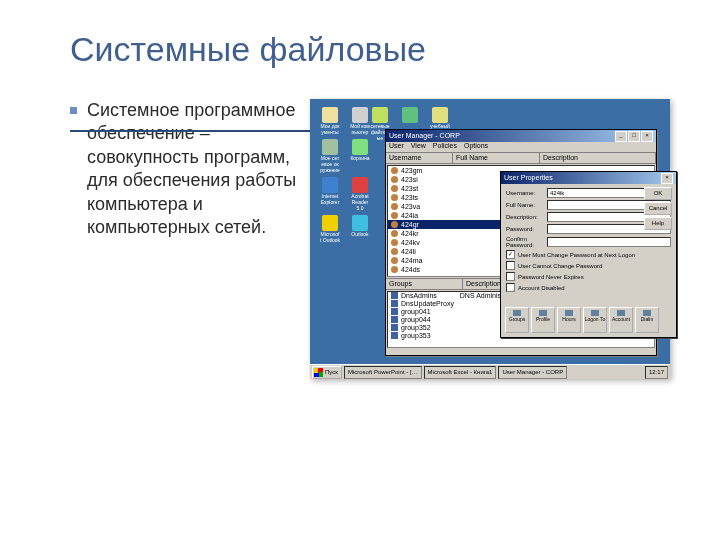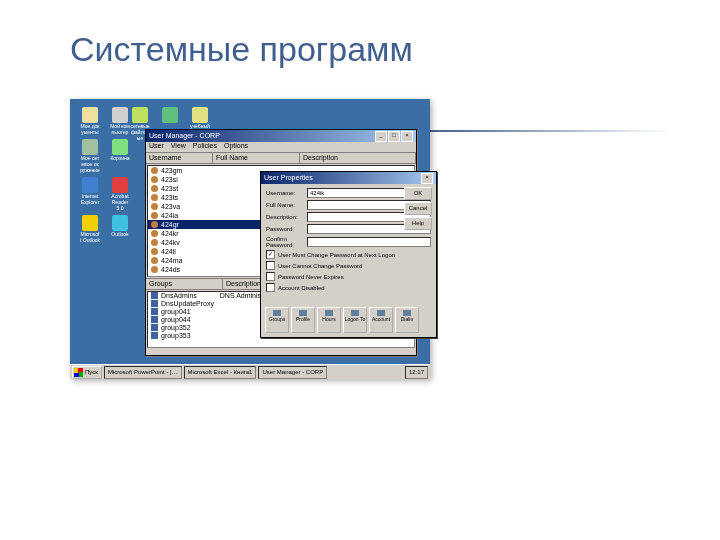--- a/index.html
+++ b/index.html
@@ -51,23 +51,29 @@
   
   .taskbar{position:absolute;left:0;bottom:0;right:0;height:14px;background:#d4d0c8;border-top:1px solid #fff;display:flex;align-items:center;font-size:6px;gap:2px;padding:0 2px;}
   .start{height:11px;background:#d4d0c8;border:1px outset #fff;padding:0 3px 0 1px;display:flex;align-items:center;gap:2px;}
   .start .flag{width:9px;height:9px;background:conic-gradient(#e00 0 25%,#0a0 0 50%,#00e 0 75%,#ec0 0);}
   .task{height:11px;background:#d4d0c8;border:1px inset #808080;padding:0 3px;line-height:11px;max-width:72px;overflow:hidden;white-space:nowrap;}
   .tray{margin-left:auto;height:11px;border:1px inset #808080;padding:0 3px;line-height:11px;}
 </style>
 </head>
 <body>
 <div class="slide">
-  <div class="title">Системные программ</div>
+  <div class="title">Системные файловые</div>
   <div class="rule"></div>
   <div class="body">
+    <div class="bullet-col">
+      <div class="bullet">
+        <div class="sq"></div>
+        <div class="txt">Системное программное обеспечение – совокупность программ, для обеспечения работы компьютера и компьютерных сетей.</div>
+      </div>
+    </div>
 
     <div class="shot">
       <div class="desk-icons">
         <div class="di"><div class="ic" style="background:#f0e0a0"></div><div class="lb">Мои документы</div></div>
         <div class="di"><div class="ic" style="background:#d0d0d0"></div><div class="lb">Мой компьютер</div></div>
         <div class="di"><div class="ic" style="background:#a0c0a0"></div><div class="lb">Мое сетевое окружение</div></div>
         <div class="di"><div class="ic" style="background:#80e080"></div><div class="lb">Корзина</div></div>
         <div class="di"><div class="ic" style="background:#4080d0"></div><div class="lb">Internet Explorer</div></div>
         <div class="di"><div class="ic" style="background:#e04040"></div><div class="lb">Acrobat Reader 5.0</div></div>
         <div class="di"><div class="ic" style="background:#f0d000"></div><div class="lb">Microsoft Outlook</div></div>

